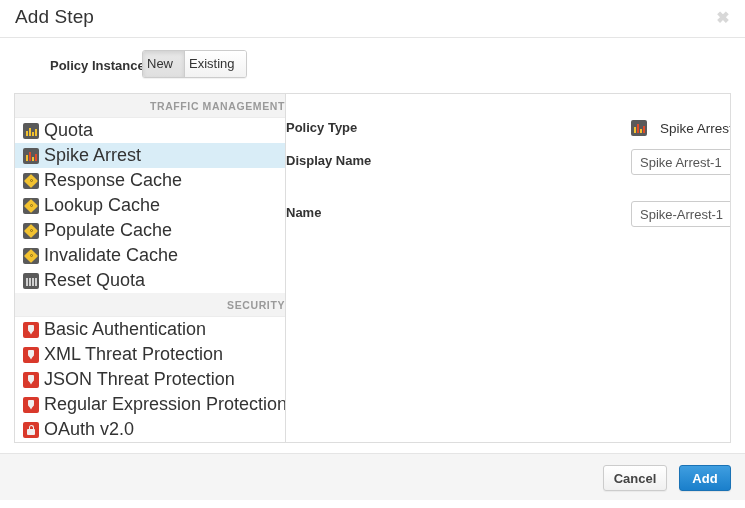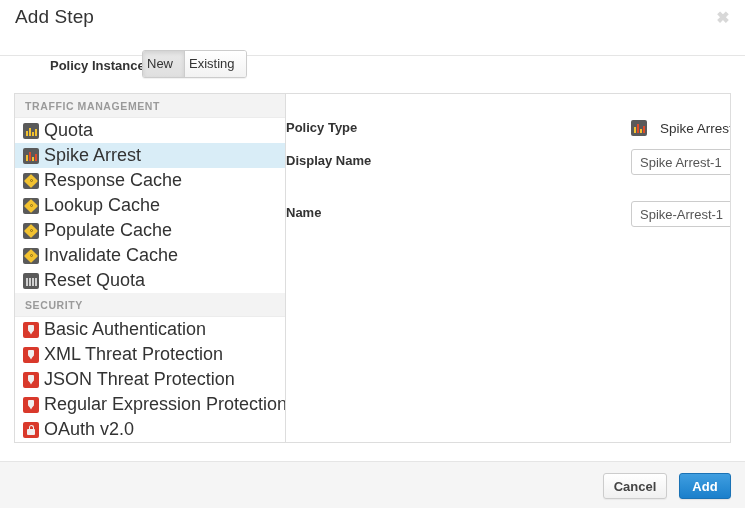--- a/index.html
+++ b/index.html
@@ -22,21 +22,21 @@
     box-sizing: border-box;
     background: #ffffff;
   }
 
   
   .dialog-header {
     position: absolute;
     left: 0;
     top: 0;
     width: 745px;
-    height: 56px;
+    height: 38px;
     border-bottom: 1px solid #e5e5e5;
     box-sizing: border-box;
     background: #ffffff;
   }
   .dialog-title {
     position: absolute;
     left: 15px;
     top: 6px;
     font-size: 19px;
     color: #333333;
@@ -131,20 +131,21 @@
     color: #9a9a9a;
     font-size: 10.5px;
     font-weight: bold;
     letter-spacing: 0.6px;
     padding: 6px 0 6px 10px;
     box-sizing: border-box;
     height: 24px;
     border-bottom: 1px solid #ececec;
     white-space: nowrap;
     text-transform: uppercase;
+    text-align: right;
   }
   .list-item {
     height: 25px;
     display: flex;
     align-items: center;
     padding-left: 8px;
     box-sizing: border-box;
     cursor: pointer;
     background: #ffffff;
   }
@@ -304,21 +305,21 @@
     color: #555555;
     font-family: "Liberation Sans", sans-serif;
     background: #ffffff;
     outline: none;
   }
 
   
   .dialog-footer {
     position: absolute;
     left: 0;
-    bottom: 0;
+    bottom: 8px;
     width: 745px;
     height: 47px;
     background: #f5f5f5;
     border-top: 1px solid #e5e5e5;
     box-sizing: border-box;
   }
   .btn {
     position: absolute;
     top: 11px;
     height: 26px;

